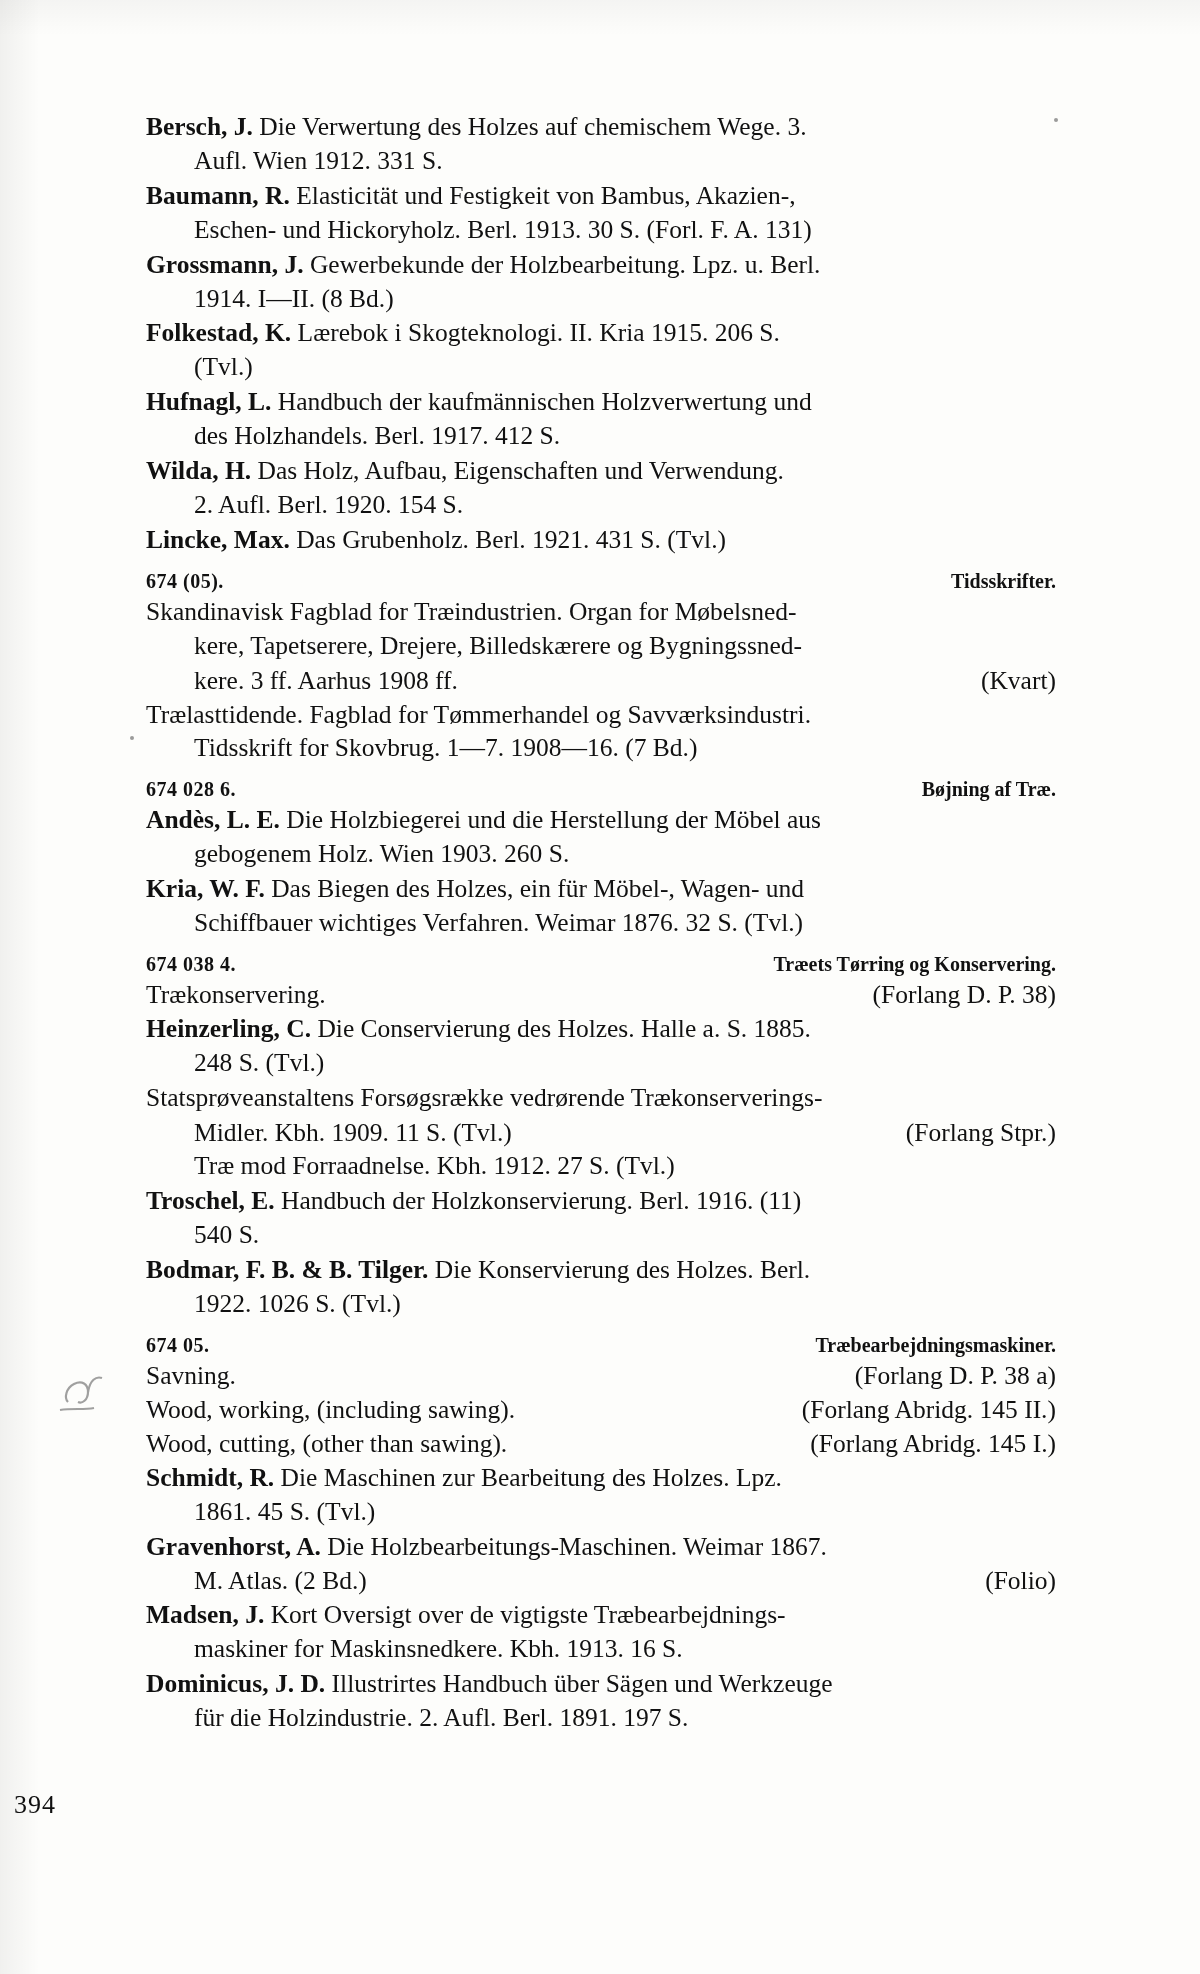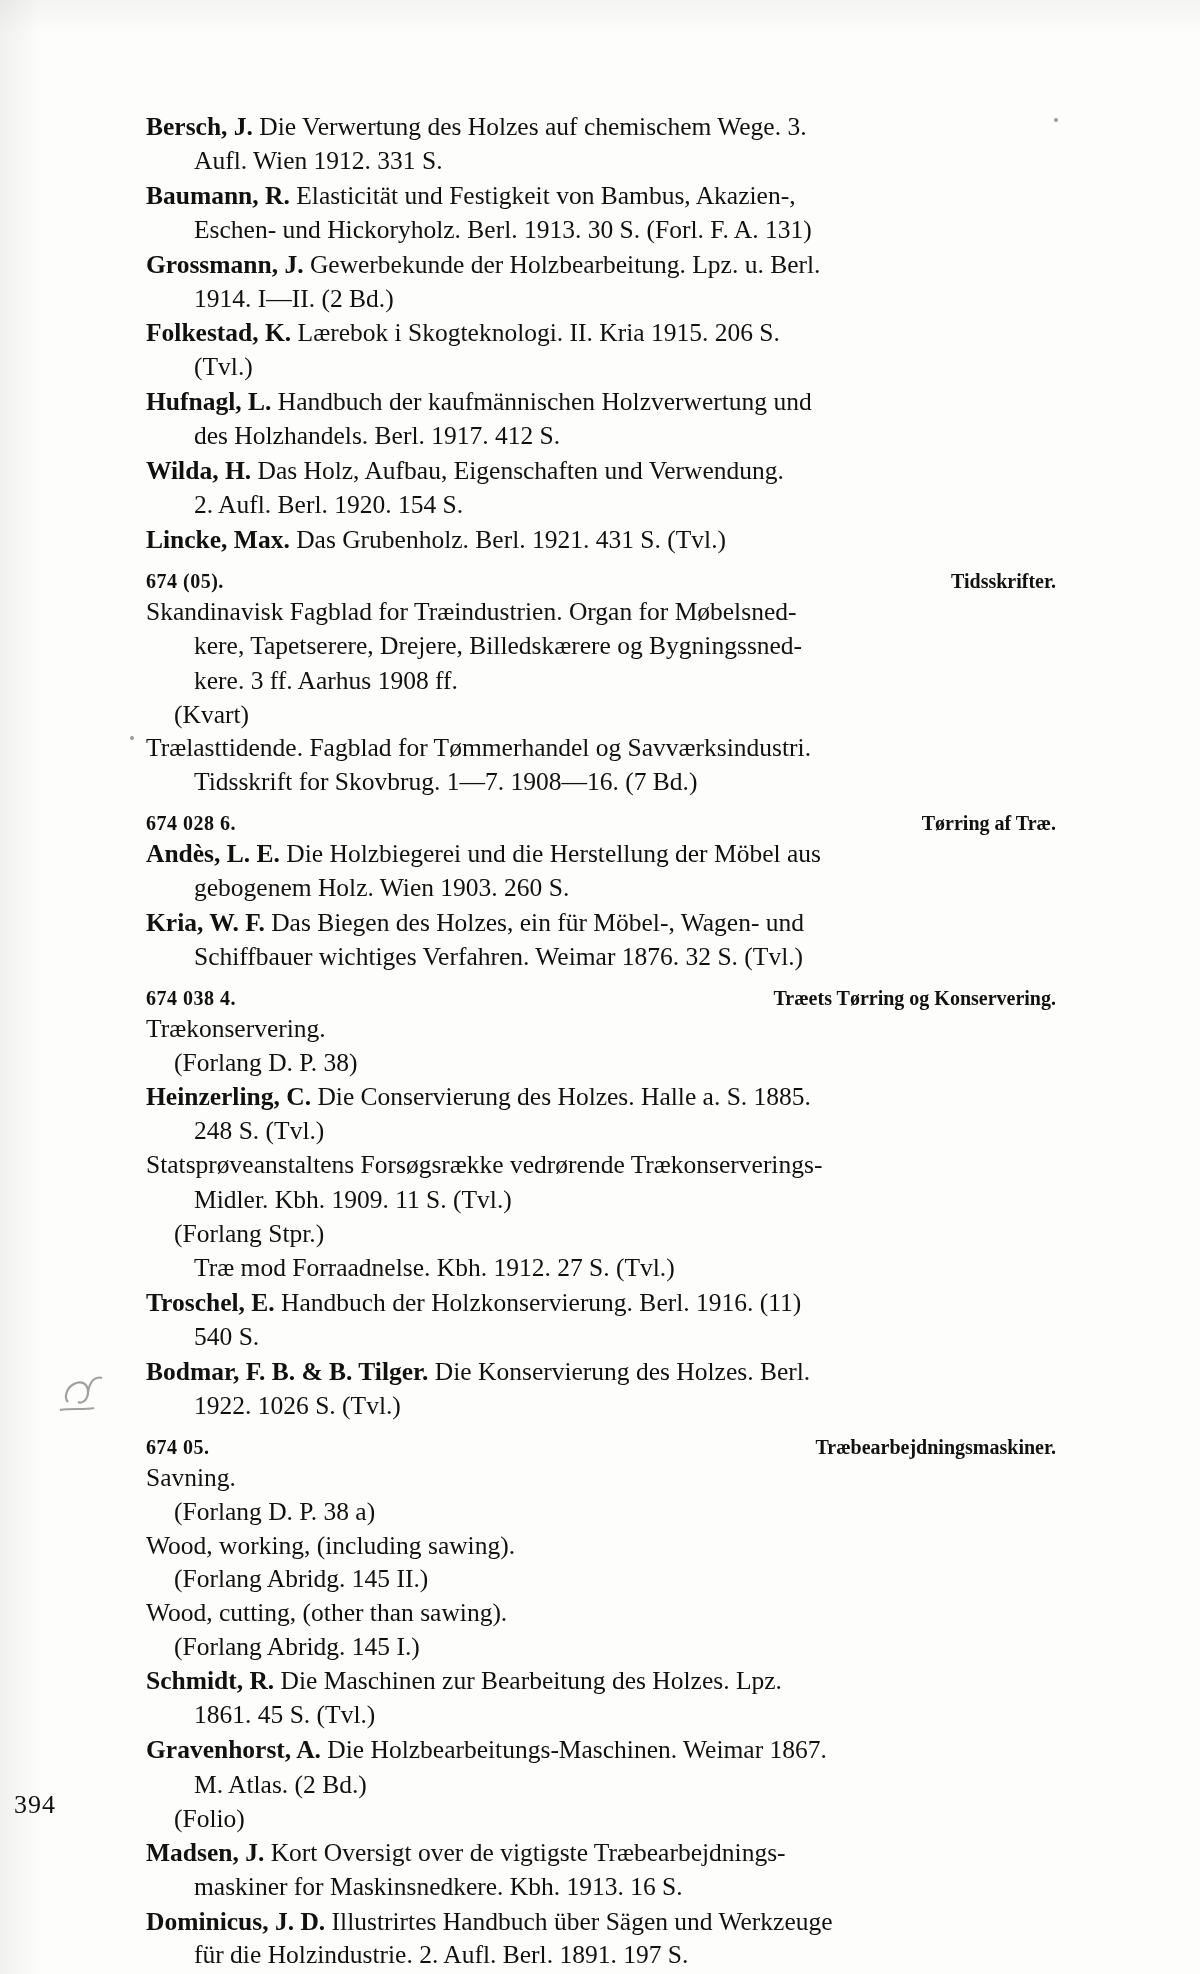--- a/index.html
+++ b/index.html
@@ -70,21 +70,20 @@
   }
   .section .title {
     text-align: right;
   }
   .rowsplit {
     display: flex;
     justify-content: space-between;
     align-items: flex-start;
     font-size: 25.5px;
     line-height: 1.33;
-    flex-direction: column;
   }
   .rowsplit .left { text-align: left; }
   .rowsplit .right { text-align: right; padding-left: 28px; white-space: nowrap;}
   .rowsplit.indent .left { padding-left: 48px; }
   .folio {
     position: absolute;
     left: 14px;
     right: 0;
     top: 1790px;
     text-align: left;
@@ -118,21 +117,21 @@
         <div class="entry">
           <span class="first"><b>Bersch, J.</b> <span>Die Verwertung des Holzes auf chemischem Wege. 3.</span></span>
           <span class="ind">Aufl. Wien 1912. 331 S.</span>
         </div>
         <div class="entry">
           <span class="first"><b>Baumann, R.</b> <span>Elasticität und Festigkeit von Bambus, Akazien-,</span></span>
           <span class="ind">Eschen- und Hickoryholz. Berl. 1913. 30 S. (Forl. F. A. 131)</span>
         </div>
         <div class="entry">
           <span class="first"><b>Grossmann, J.</b> <span>Gewerbekunde der Holzbearbeitung. Lpz. u. Berl.</span></span>
-          <span class="ind">1914. I—II. (2 Bd.)</span>
+          <span class="ind">1914. I—II. (8 Bd.)</span>
         </div>
         <div class="entry">
           <span class="first"><b>Folkestad, K.</b> <span>Lærebok i Skogteknologi. II. Kria 1915. 206 S.</span></span>
           <span class="ind">(Tvl.)</span>
         </div>
         <div class="entry">
           <span class="first"><b>Hufnagl, L.</b> <span>Handbuch der kaufmännischen Holzverwertung und</span></span>
           <span class="ind">des Holzhandels. Berl. 1917. 412 S.</span>
         </div>
         <div class="entry">
@@ -153,21 +152,21 @@
         <div class="rowsplit indent">
           <span class="left">kere. 3 ff. Aarhus 1908 ff.</span>
           <span class="right">(Kvart)</span>
         </div>
         <div class="entry">
           <span class="first">Trælasttidende. Fagblad for Tømmerhandel og Savværksindustri.</span>
           <span class="ind">Tidsskrift for Skovbrug. 1—7. 1908—16. (7 Bd.)</span>
         </div>
         <div class="section">
           <span class="num">674 028 6.</span>
-          <span class="title">Tørring af Træ.</span>
+          <span class="title">Bøjning af Træ.</span>
         </div>
         <div class="entry">
           <span class="first"><b>Andès, L. E.</b> <span>Die Holzbiegerei und die Herstellung der Möbel aus</span></span>
           <span class="ind">gebogenem Holz. Wien 1903. 260 S.</span>
         </div>
         <div class="entry">
           <span class="first"><b>Kria, W. F.</b> <span>Das Biegen des Holzes, ein für Möbel-, Wagen- und</span></span>
           <span class="ind">Schiffbauer wichtiges Verfahren. Weimar 1876. 32 S. (Tvl.)</span>
         </div>
         <div class="section">

